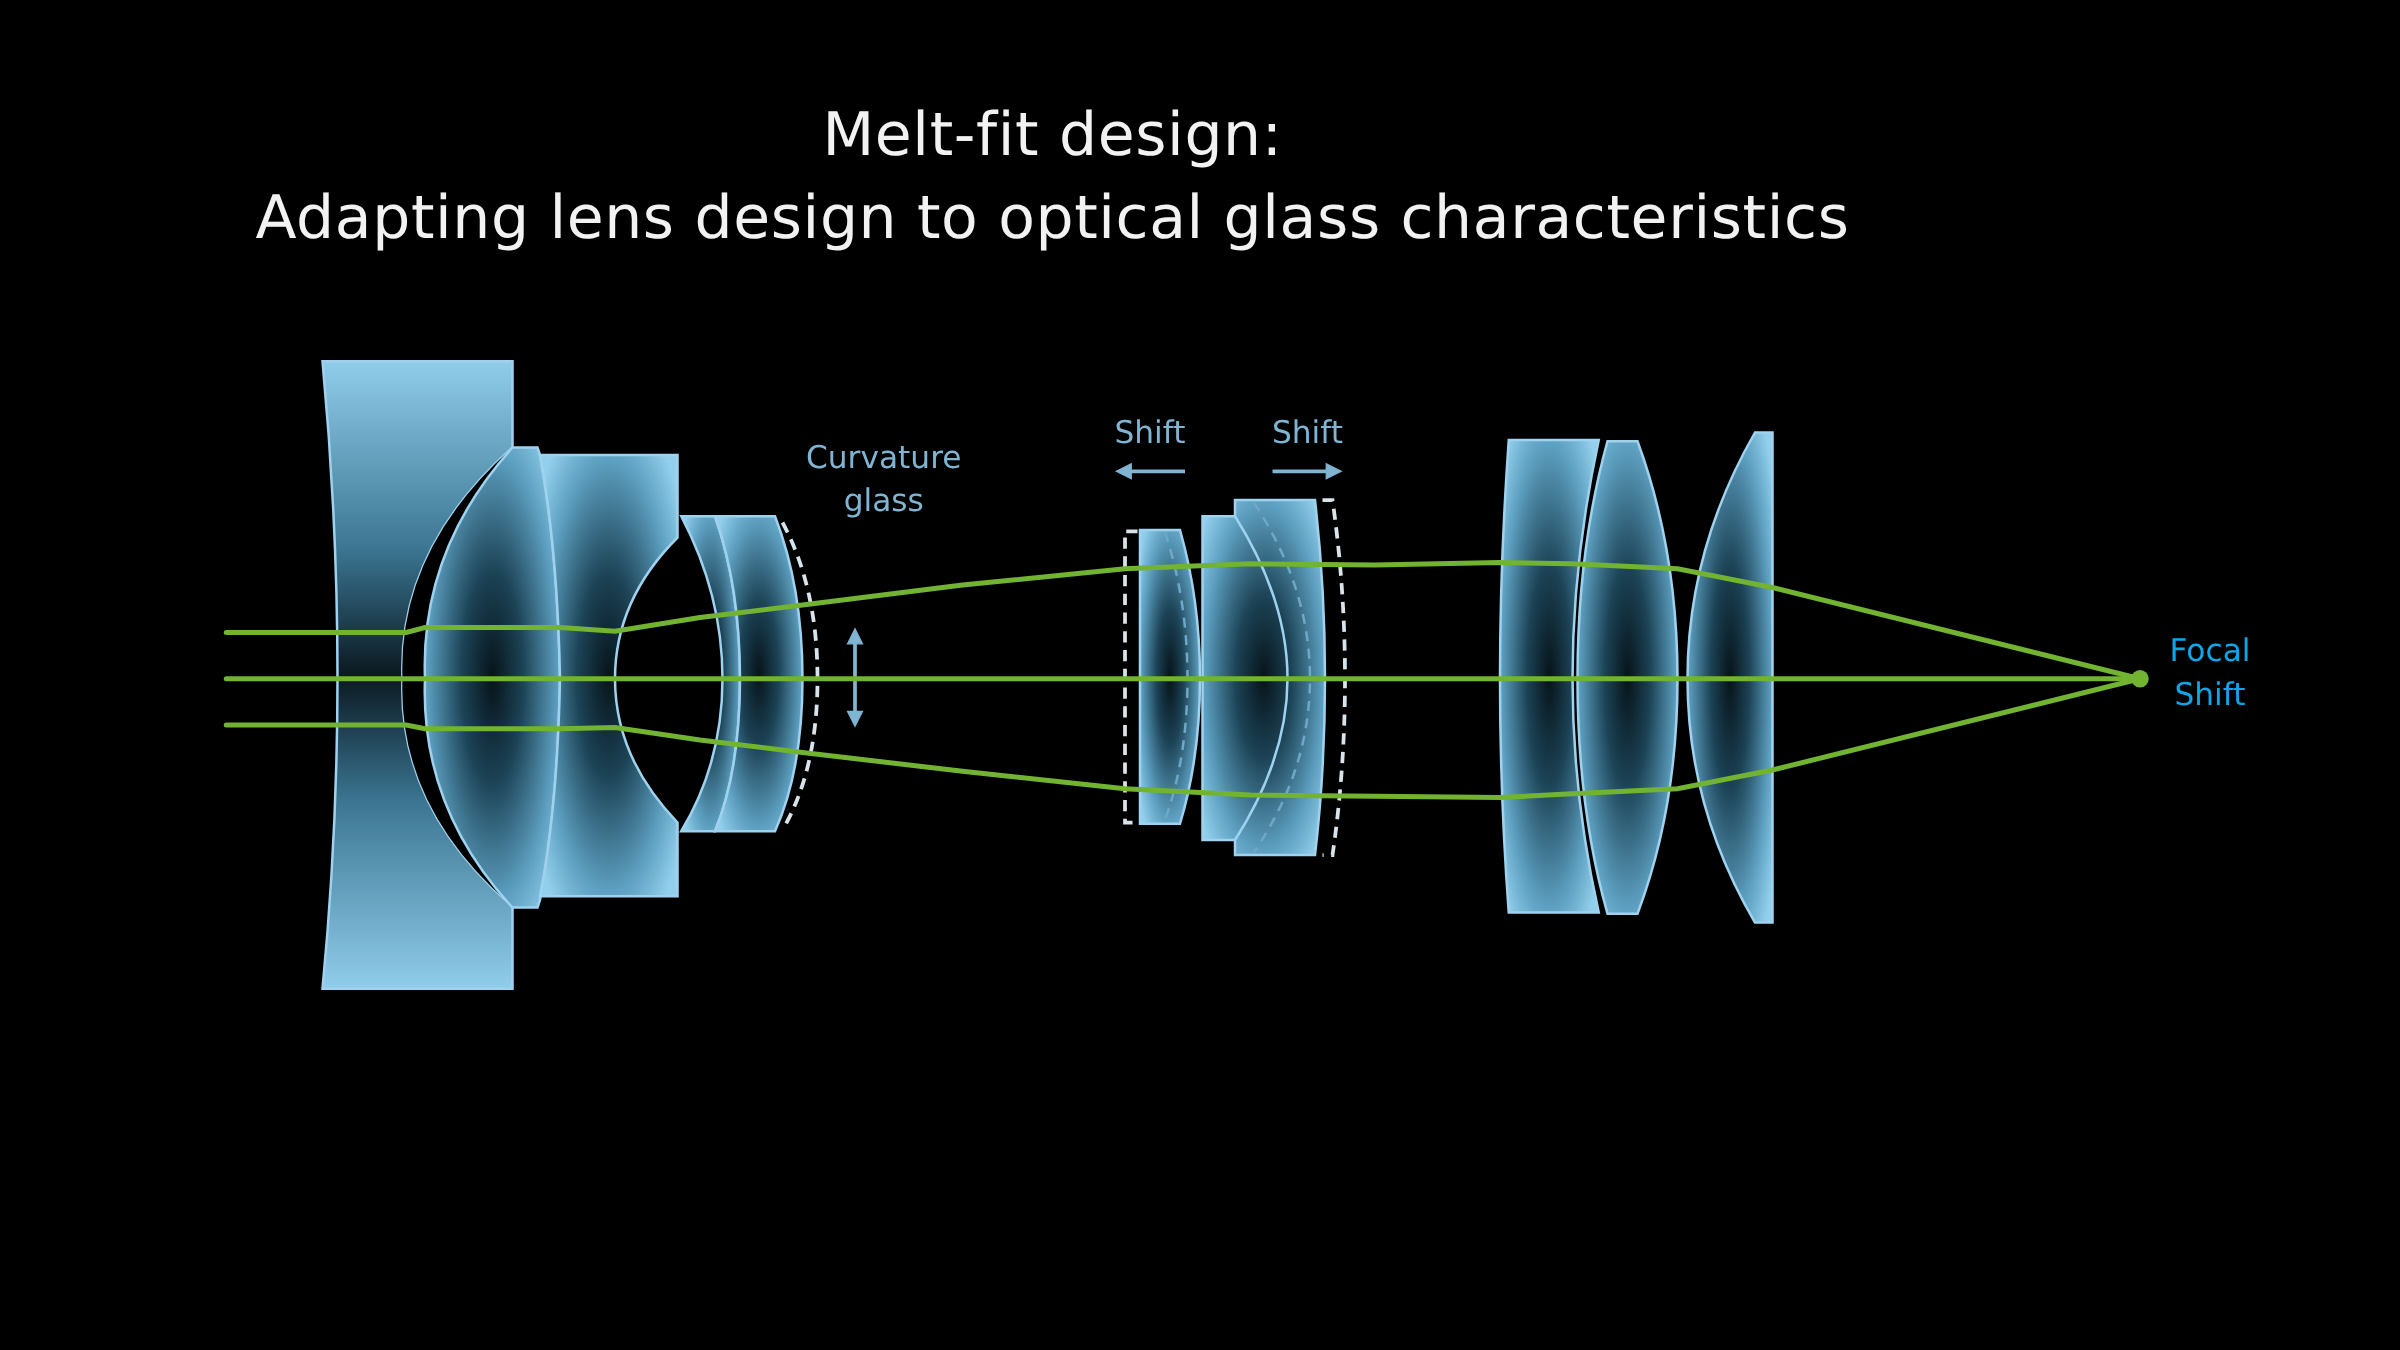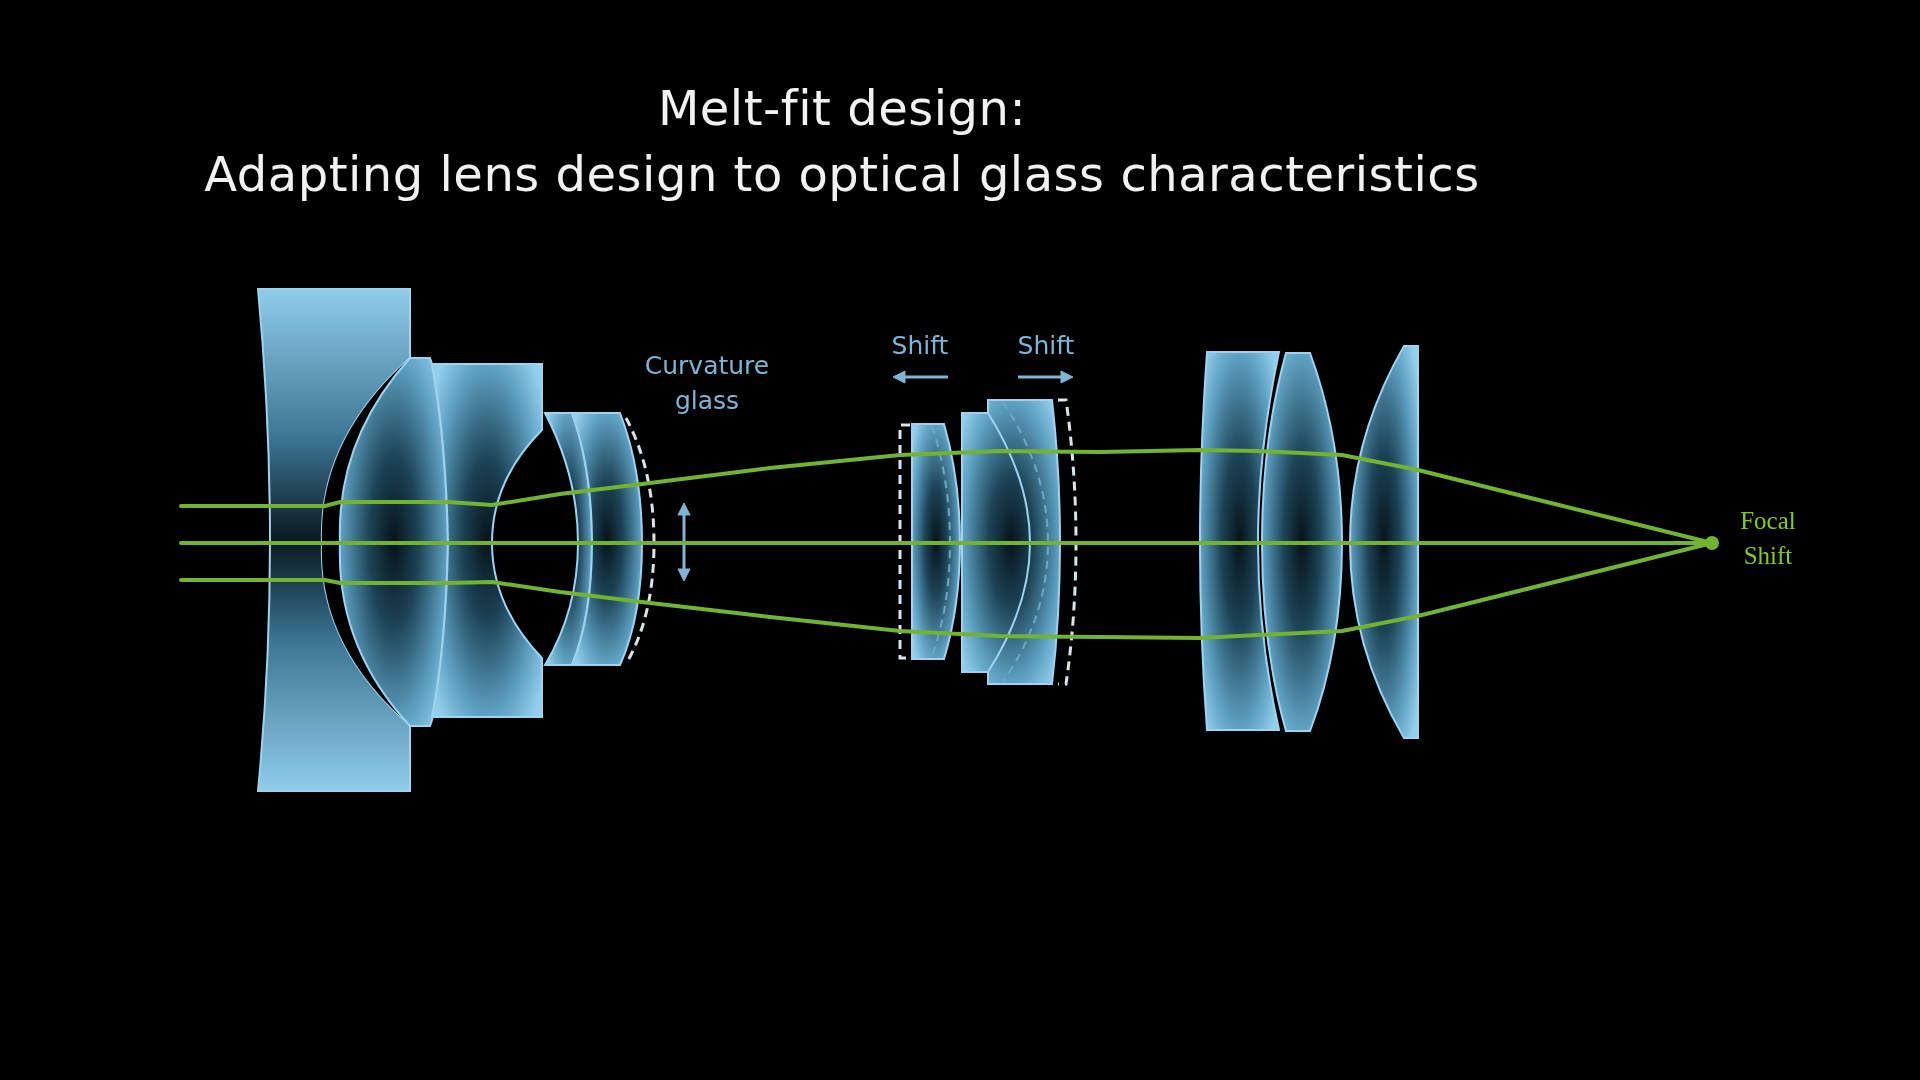--- a/index.html
+++ b/index.html
@@ -3,21 +3,21 @@
 <meta charset="utf-8">
 <style>
   html, body { margin: 0; padding: 0; background: #000; }
   body { width: 1920px; height: 1080px; overflow: hidden; position: relative; font-family: "DejaVu Sans", sans-serif; }
   .title { position: absolute; left: 0; width: 1684px; text-align: center; color: #f2f2f2; font-family: "DejaVu Sans", sans-serif; font-weight: normal; letter-spacing: 0.5px; }
   .t1 { top: 80px; font-size: 48px; }
   .t2 { top: 146px; font-size: 48px; }
   svg.diagram { position: absolute; left: 0; top: 0; }
   .lbl { position: absolute; text-align: center; font-family: "DejaVu Sans", sans-serif; font-size: 25px; line-height: 35px; }
   .lbl-blue { color: #7fb4d2; }
-  .lbl-green { color: #84cc16; font-family: Liberation Serif, serif; }
+  .lbl-green { color: #0ea5e9; }
 </style>
 </head>
 <body>
 
 <div class="title t1">Melt-fit design:</div>
 <div class="title t2">Adapting lens design to optical glass characteristics</div>
 
 <svg class="diagram" width="1920" height="1080" viewBox="0 0 1920 1080" xmlns="http://www.w3.org/2000/svg">
   <defs>
     <radialGradient id="glass" cx="50%" cy="50%" r="65%">

